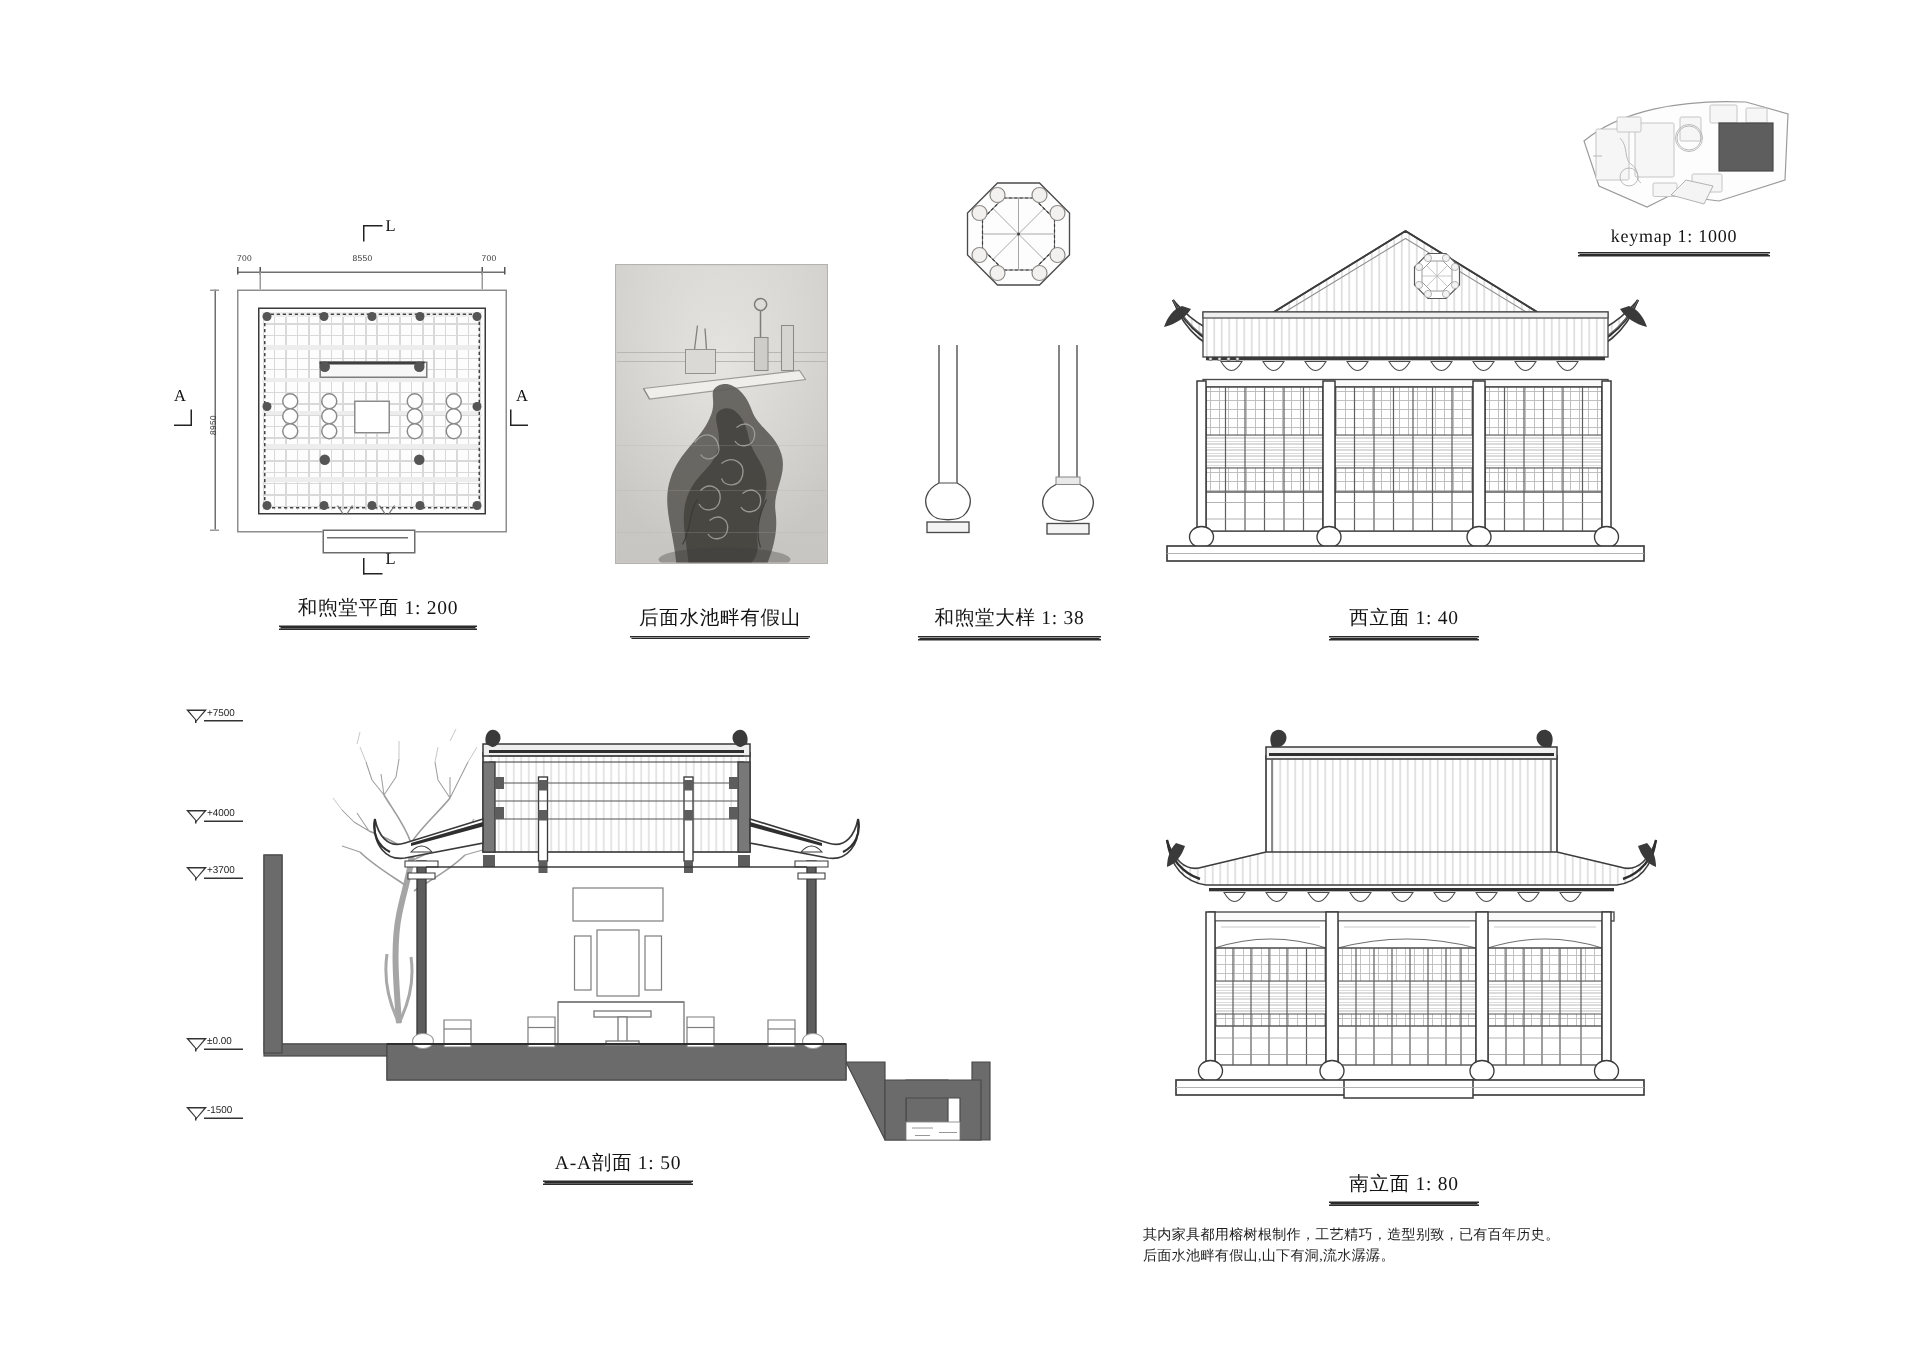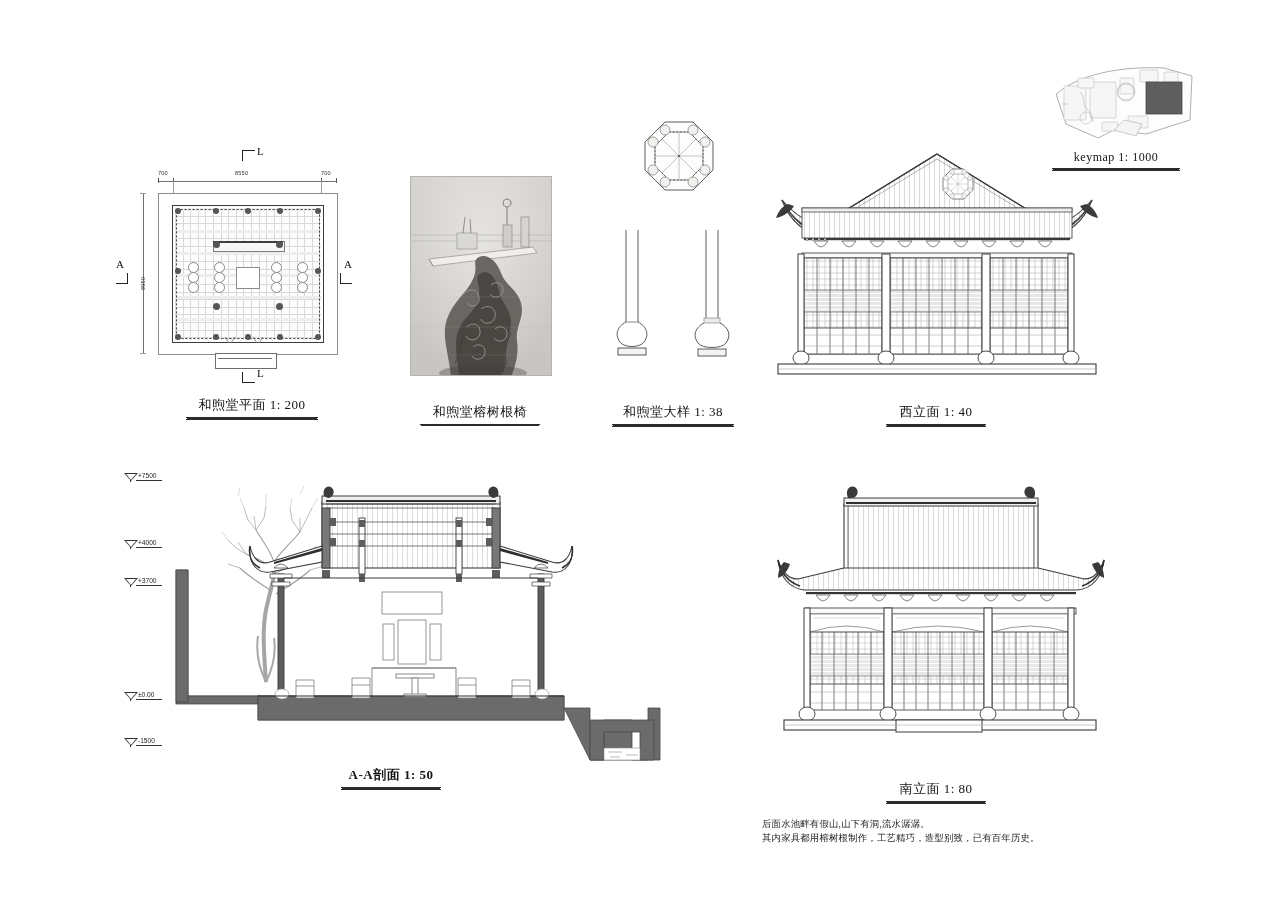--- a/index.html
+++ b/index.html
@@ -248,21 +248,21 @@
         <path d="M44 186 c6 -10 4 -22 10 -30 M96 188 c-4 -12 0 -24 4 -32"></path>
       </g>
 
       <ellipse cx="72" cy="196" rx="44" ry="8" fill="#3f3d39" opacity="0.35"></ellipse>
 
       <g stroke="#b0aea9" stroke-width="0.4" opacity="0.4">
         <path d="M0 120 H140 M0 150 H140 M0 178 H140"></path>
       </g>
     </svg>
   </div>
-  <div class="caption" style="left:420px;top:403px;width:120px;">和煦堂榕树根椅</div>
+  <div class="caption" style="left:420px;top:403px;width:120px;">后面水池畔有假山</div>
 
   <div class="abs" style="left:612px;top:112px;width:135px;height:255px;">
     <svg width="135" height="255" viewBox="0 0 135 255">
 
       <g transform="translate(67,44)" stroke="#4a4a4a" fill="none" stroke-width="0.9">
         <polygon points="-14,-34 14,-34 34,-14 34,14 14,34 -14,34 -34,14 -34,-14" fill="#fdfdfd"></polygon>
         <polygon points="-10,-24 10,-24 24,-10 24,10 10,24 -10,24 -24,10 -24,-10" stroke="#6e6e6e" stroke-width="0.7"></polygon>
         <g stroke="#9e9e9e" stroke-width="0.6">
           <path d="M0,-24 V24 M-24,0 H24 M-17,-17 L17,17 M-17,17 L17,-17"></path>
         </g>
@@ -619,21 +619,21 @@
           <path d="M342 216 h18"></path>
       </g>
       <g stroke="#9a9a9a" fill="#ffffff" stroke-width="0.7">
         <ellipse cx="112" cy="224" rx="7" ry="5"></ellipse>
         <ellipse cx="372" cy="224" rx="7" ry="5"></ellipse>
       </g>
 
       <path d="M88 226 H394" stroke="#2f2f2f" stroke-width="1.2" fill="none"></path>
     </svg>
   </div>
-  <div class="caption dbl" style="left:341px;top:766px;width:100px;font-weight:bold;">A-A剖面 1: 50</div>
+  <div class="caption dbl" style="left:362px;top:766px;width:100px;">A-A剖面 1: 50</div>
 
   <div class="abs" style="left:766px;top:472px;width:350px;height:285px;">
     <svg width="350" height="285" viewBox="0 0 350 285">
       <defs>
         <pattern id="lat3" width="6" height="6" patternUnits="userSpaceOnUse">
           <rect width="6" height="6" fill="#ffffff"></rect>
           <path d="M0 3 H6 M3 0 V6" stroke="#bcbcbc" stroke-width="0.6"></path>
         </pattern>
         <pattern id="lat4" width="4" height="4" patternUnits="userSpaceOnUse">
           <rect width="4" height="4" fill="#ffffff"></rect>
@@ -726,17 +726,17 @@
       </g>
 
       <rect x="18" y="248" width="312" height="10" fill="#ffffff" stroke="#3a3a3a" stroke-width="1.1"></rect>
       <rect x="130" y="248" width="86" height="12" fill="#ffffff" stroke="#3a3a3a" stroke-width="1"></rect>
       <path d="M18 253 H330" stroke="#a9a9a9" stroke-width="0.6"></path>
     </svg>
   </div>
   <div class="caption dbl" style="left:886px;top:780px;width:100px;">南立面 1: 80</div>
 
   <div class="notes" style="left:762px;top:818px;width:430px;">
+    <div>其内家具都用榕树根制作，工艺精巧，造型别致，已有百年历史。</div>
     <div>后面水池畔有假山,山下有洞,流水潺潺。</div>
-    <div>其内家具都用榕树根制作，工艺精巧，造型别致，已有百年历史。</div>
   </div>
 
 </div>
 
 </body></html>

